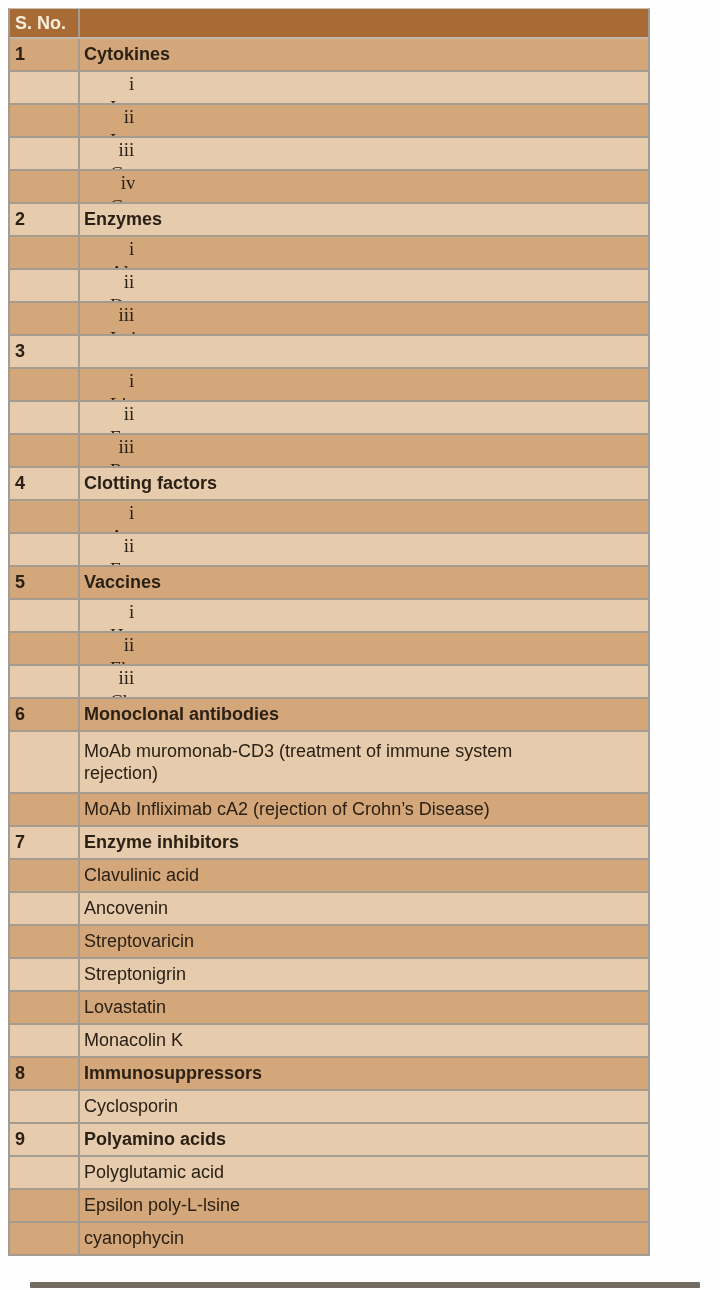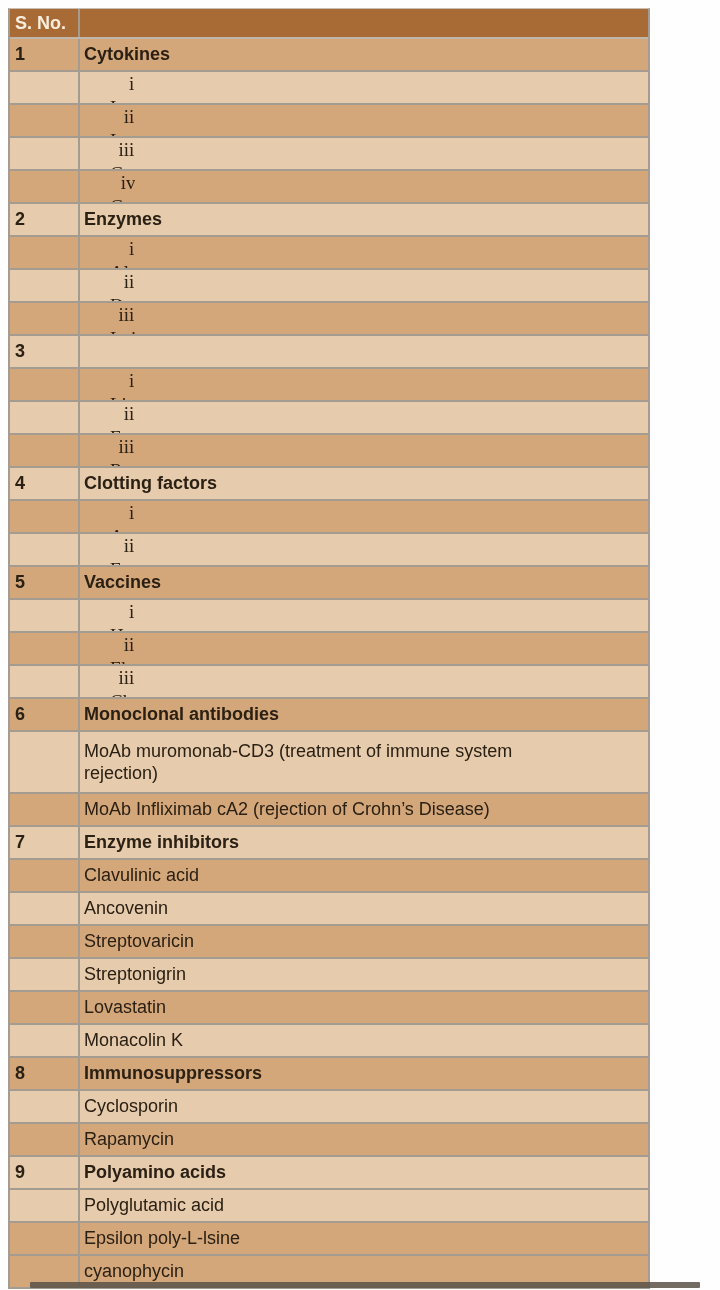--- a/index.html
+++ b/index.html
@@ -215,26 +215,20 @@
         <div class="cell content category">
           <span class="txt">Immunosuppressors</span>
         </div>
       </div>
       <div class="row light">
         <div class="cell serial"></div>
         <div class="cell content plain">
           <span class="txt">Cyclosporin</span>
         </div>
       </div>
-      <div class="row dark">
-        <div class="cell serial"></div>
-        <div class="cell content plain">
-          <span class="txt">Rapamycin</span>
-        </div>
-      </div>
       <div class="row light">
         <div class="cell serial">9</div>
         <div class="cell content category">
           <span class="txt">Polyamino acids</span>
         </div>
       </div>
       <div class="row light">
         <div class="cell serial"></div>
         <div class="cell content plain">
           <span class="txt">Polyglutamic acid</span>

